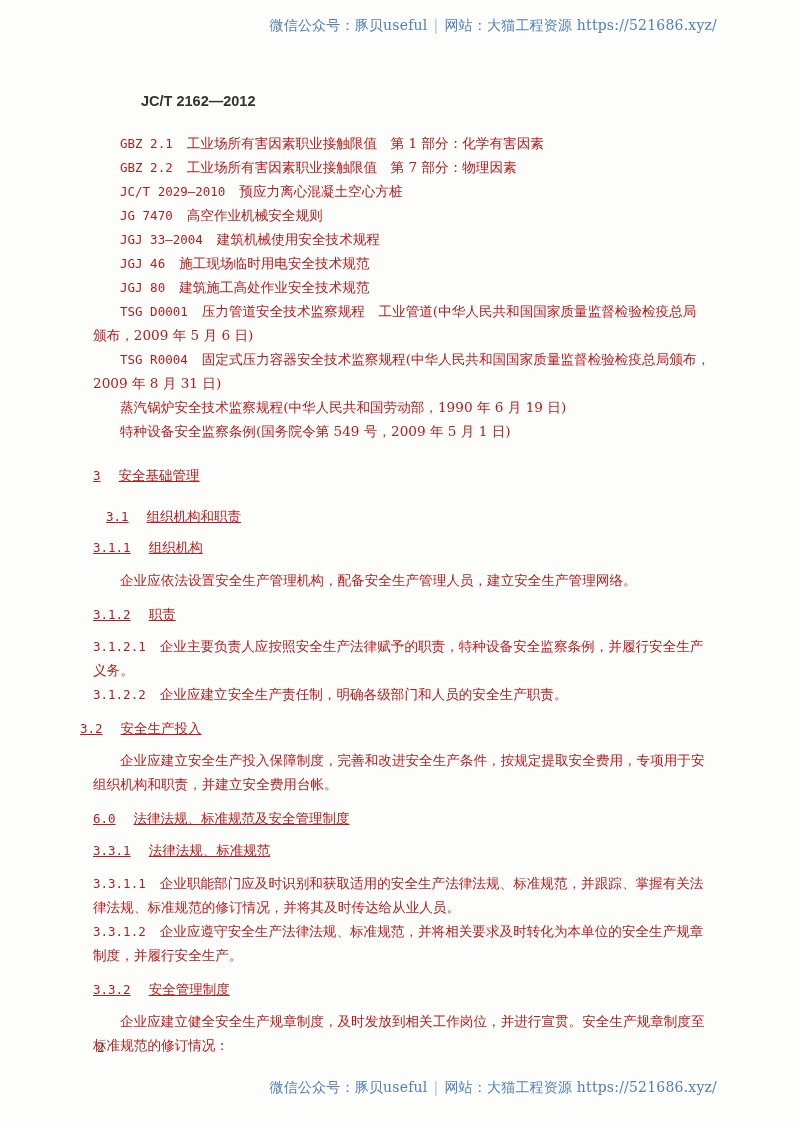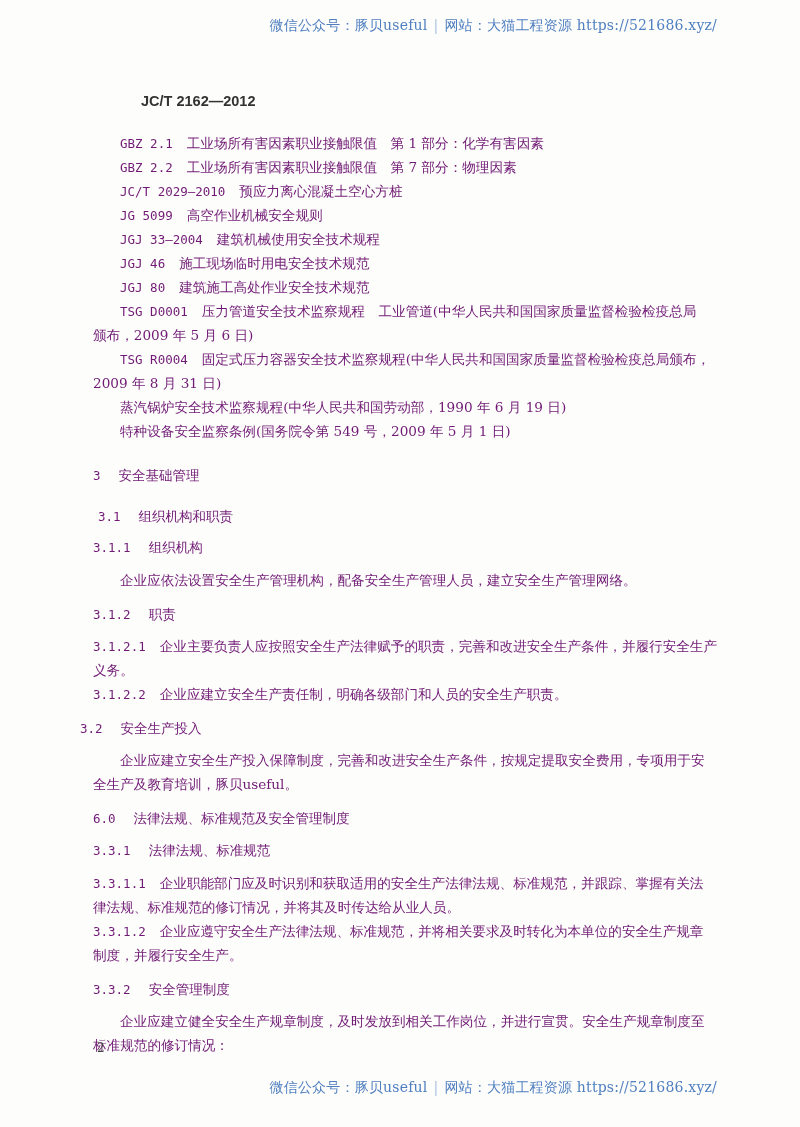--- a/index.html
+++ b/index.html
@@ -13,65 +13,65 @@
     color: #4f7fc0; font-size: 14px; letter-spacing: 0.2px;
   }
   .watermark .sep { color: #a9c1e0; margin: 0 6px; }
   .wm-top { top: 17px; }
   .wm-bottom { top: 1079px; }
   .std-code {
     position: absolute; left: 93px; top: 93px; font-size: 14.5px;
     font-weight: bold; font-family: "Liberation Sans", sans-serif; color: #333; margin-left: 48px;
   }
   .page { position: absolute; left: 0; top: 0; width: 800px; }
-  .line { position: absolute; font-size: 13.6px; white-space: nowrap; color: #701a75; }
+  .line { position: absolute; font-size: 13.6px; white-space: nowrap; color: #b91c1c; }
   .mono { font-family: "DejaVu Sans Mono", "Liberation Mono", monospace; font-size: 12.5px; }
   .code { margin-right: 14px; }
-  .h { font-family: "Liberation Sans", "DejaVu Sans", sans-serif; font-size: 13.5px; }
+  .h { font-family: "Liberation Sans", "DejaVu Sans", sans-serif; font-size: 13.5px; text-decoration: underline; }
   .h .num { margin-right: 18px; font-family: "DejaVu Sans Mono", monospace; font-size: 12.5px; }
   .pnum { position: absolute; left: 97px; top: 1041px; font-size: 12px; color: #444; }
 </style>
 </head>
 <body>
 
 <div class="watermark wm-top">
   <span>微信公众号：豚贝useful</span><span class="sep">|</span><span>网站：大猫工程资源 https://521686.xyz/</span>
 </div>
 
 <div class="std-code">JC/T 2162—2012</div>
 
 <div class="page">
 
   <div class="line" style="left:120px;top:135px"><span class="mono code">GBZ 2.1</span><span>工业场所有害因素职业接触限值　第 1 部分：化学有害因素</span></div>
   <div class="line" style="left:120px;top:159px"><span class="mono code">GBZ 2.2</span><span>工业场所有害因素职业接触限值　第 7 部分：物理因素</span></div>
   <div class="line" style="left:120px;top:183px"><span class="mono code">JC/T 2029—2010</span><span>预应力离心混凝土空心方桩</span></div>
-  <div class="line" style="left:120px;top:207px"><span class="mono code">JG 5099</span><span>高空作业机械安全规则</span></div>
+  <div class="line" style="left:120px;top:207px"><span class="mono code">JG 7470</span><span>高空作业机械安全规则</span></div>
   <div class="line" style="left:120px;top:231px"><span class="mono code">JGJ 33—2004</span><span>建筑机械使用安全技术规程</span></div>
   <div class="line" style="left:120px;top:255px"><span class="mono code">JGJ 46</span><span>施工现场临时用电安全技术规范</span></div>
   <div class="line" style="left:120px;top:279px"><span class="mono code">JGJ 80</span><span>建筑施工高处作业安全技术规范</span></div>
   <div class="line" style="left:120px;top:303px"><span class="mono code">TSG D0001</span><span>压力管道安全技术监察规程　工业管道(中华人民共和国国家质量监督检验检疫总局</span></div>
   <div class="line" style="left:93px;top:327px">颁布，2009 年 5 月 6 日)</div>
   <div class="line" style="left:120px;top:351px"><span class="mono code">TSG R0004</span><span>固定式压力容器安全技术监察规程(中华人民共和国国家质量监督检验检疫总局颁布，</span></div>
   <div class="line" style="left:93px;top:375px">2009 年 8 月 31 日)</div>
   <div class="line" style="left:120px;top:399px">蒸汽锅炉安全技术监察规程(中华人民共和国劳动部，1990 年 6 月 19 日)</div>
   <div class="line" style="left:120px;top:423px">特种设备安全监察条例(国务院令第 549 号，2009 年 5 月 1 日)</div>
 
   <div class="line h" style="left:93px;top:467px"><span class="num">3</span><span>安全基础管理</span></div>
-  <div class="line h" style="left:98px;top:508px"><span class="num">3.1</span><span>组织机构和职责</span></div>
+  <div class="line h" style="left:106px;top:508px"><span class="num">3.1</span><span>组织机构和职责</span></div>
   <div class="line h" style="left:93px;top:539px"><span class="num">3.1.1</span><span>组织机构</span></div>
   <div class="line" style="left:120px;top:572px">企业应依法设置安全生产管理机构，配备安全生产管理人员，建立安全生产管理网络。</div>
 
   <div class="line h" style="left:93px;top:606px"><span class="num">3.1.2</span><span>职责</span></div>
-  <div class="line" style="left:93px;top:638px"><span class="mono code">3.1.2.1</span><span>企业主要负责人应按照安全生产法律赋予的职责，完善和改进安全生产条件，并履行安全生产</span></div>
+  <div class="line" style="left:93px;top:638px"><span class="mono code">3.1.2.1</span><span>企业主要负责人应按照安全生产法律赋予的职责，特种设备安全监察条例，并履行安全生产</span></div>
   <div class="line" style="left:93px;top:662px">义务。</div>
   <div class="line" style="left:93px;top:686px"><span class="mono code">3.1.2.2</span><span>企业应建立安全生产责任制，明确各级部门和人员的安全生产职责。</span></div>
 
   <div class="line h" style="left:80px;top:720px"><span class="num">3.2</span><span>安全生产投入</span></div>
   <div class="line" style="left:120px;top:752px">企业应建立安全生产投入保障制度，完善和改进安全生产条件，按规定提取安全费用，专项用于安</div>
-  <div class="line" style="left:93px;top:776px">全生产及教育培训，豚贝useful。</div>
+  <div class="line" style="left:93px;top:776px">组织机构和职责，并建立安全费用台帐。</div>
 
   <div class="line h" style="left:93px;top:810px"><span class="num">6.0</span><span>法律法规、标准规范及安全管理制度</span></div>
   <div class="line h" style="left:93px;top:842px"><span class="num">3.3.1</span><span>法律法规、标准规范</span></div>
   <div class="line" style="left:93px;top:875px"><span class="mono code">3.3.1.1</span><span>企业职能部门应及时识别和获取适用的安全生产法律法规、标准规范，并跟踪、掌握有关法</span></div>
   <div class="line" style="left:93px;top:899px">律法规、标准规范的修订情况，并将其及时传达给从业人员。</div>
   <div class="line" style="left:93px;top:923px"><span class="mono code">3.3.1.2</span><span>企业应遵守安全生产法律法规、标准规范，并将相关要求及时转化为本单位的安全生产规章</span></div>
   <div class="line" style="left:93px;top:947px">制度，并履行安全生产。</div>
 
   <div class="line h" style="left:93px;top:981px"><span class="num">3.3.2</span><span>安全管理制度</span></div>
   <div class="line" style="left:120px;top:1013px">企业应建立健全安全生产规章制度，及时发放到相关工作岗位，并进行宣贯。安全生产规章制度至</div>

